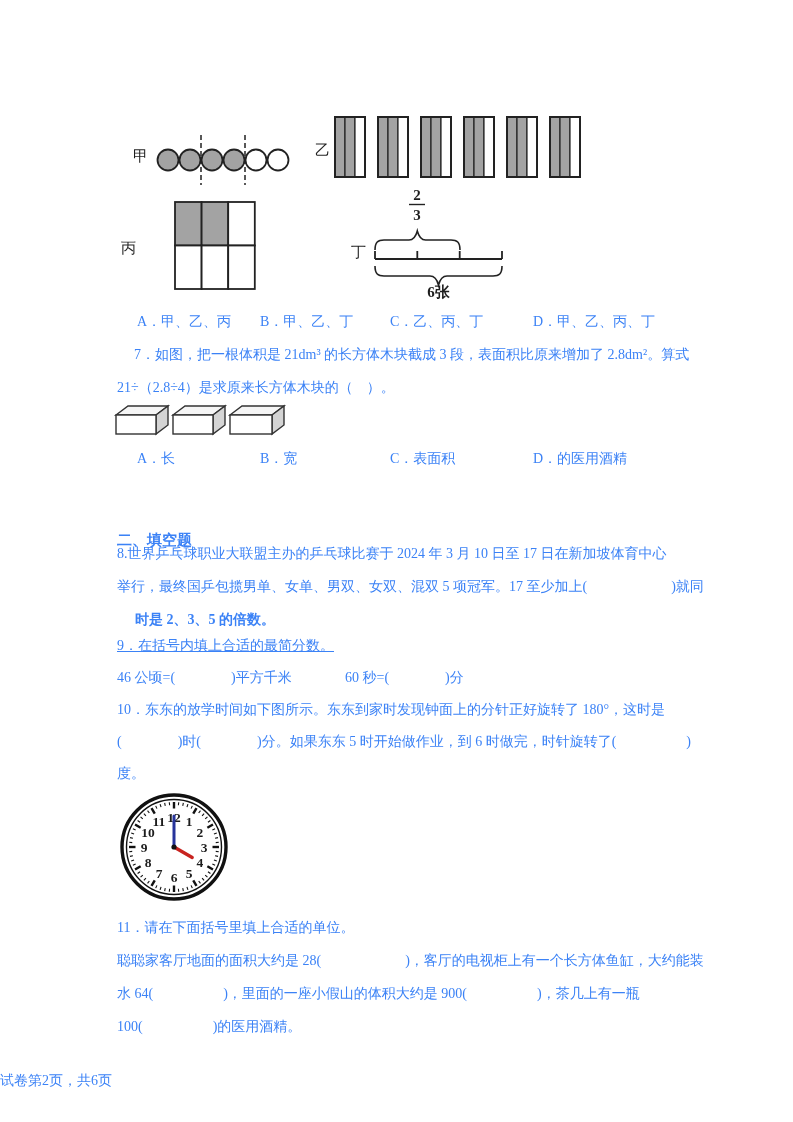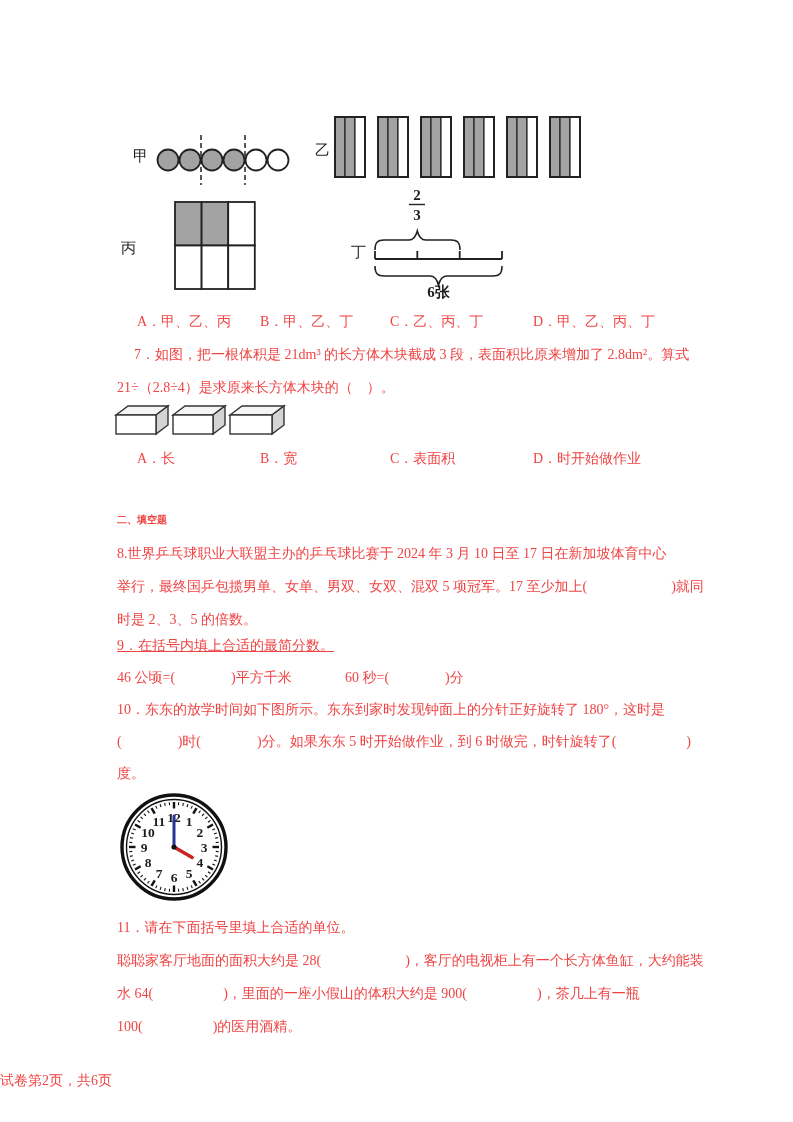--- a/index.html
+++ b/index.html
@@ -1,22 +1,22 @@
 <!DOCTYPE html>
 <html><head>
 <meta charset="utf-8">
 <style>
   html,body{margin:0;padding:0;}
   body{
     width:793px;height:1122px;background:#ffffff;position:relative;overflow:hidden;
     font-family:"Liberation Serif","DejaVu Serif",serif;color:#1d1d1d;
   }
-  .t{position:absolute;font-size:14px;line-height:20px;white-space:pre;color:#ef4444;}
+  .t{position:absolute;font-size:14px;line-height:20px;white-space:pre;color:#3b82f6;}
   .lbl{position:absolute;font-size:15px;color:#1d1d1d;}
-  .bold{font-weight:bold;font-size:10px;}
+  .bold{font-weight:bold;font-size:15px;margin-top:20px;}
   svg{position:absolute;overflow:visible;}
   svg text{font-family:"Liberation Serif","DejaVu Serif",serif;fill:#1d1d1d;}
 
   #jia-label{left:133px;top:147px;}
   #jia-svg{left:156px;top:132px;width:140px;height:54px;}
   #yi-label{left:315px;top:141px;}
   #yi-svg{left:334px;top:115px;width:250px;height:64px;}
   #bing-label{left:121px;top:239px;}
   #bing-svg{left:174px;top:201px;width:82px;height:90px;}
   #ding-label{left:351px;top:243px;}
@@ -25,21 +25,21 @@
 
   #opt6-a{left:137px;top:312px;} #opt6-b{left:260px;top:312px;}
   #opt6-c{left:390px;top:312px;} #opt6-d{left:533px;top:312px;}
 
   #q7-l1{left:134px;top:345px;} #q7-l2{left:117px;top:378px;}
   #cuboids-svg{left:110px;top:401px;width:180px;height:44px;}
   #opt7-a{left:137px;top:449px;} #opt7-b{left:260px;top:449px;}
   #opt7-c{left:390px;top:449px;} #opt7-d{left:533px;top:449px;}
 
   #sec2-title{left:117px;top:510px;}
-  #q8-l1{left:117px;top:544px;} #q8-l2{left:117px;top:577px;} #q8-l3{left:117px;top:610px;}
+  #q8-l1{left:117px;top:544px;} #q8-l2{left:117px;top:577px;} #q8-l3{left:135px;top:610px;font-weight:bold;}
   #q9-l1{left:117px;top:636px;text-decoration:underline;}
   #q9-p1{left:117px;top:668px;} #q9-p2{left:345px;top:668px;}
   #q10-l1{left:117px;top:700px;} #q10-l2{left:117px;top:732px;} #q10-l3{left:117px;top:764px;}
   #clock-svg{left:119px;top:789px;width:110px;height:114px;}
   #q11-l1{left:117px;top:918px;} #q11-l2{left:117px;top:951px;}
   #q11-l3{left:117px;top:984px;} #q11-l4{left:117px;top:1017px;}
   #footer{left:0;top:1071px;width:793px;text-align:left;font-size:14px;}
 </style>
 </head>
 <body>
@@ -131,21 +131,21 @@
   <g stroke="#333" stroke-width="1.4">
     <polygon points="120,14 132,5 174,5 162,14" fill="#f5f5f5"></polygon>
     <polygon points="162,14 174,5 174,24 162,33" fill="#d4d4d4"></polygon>
     <rect x="120" y="14" width="42" height="19" fill="#ffffff"></rect>
   </g>
 </svg>
 
 <span class="t" id="opt7-a">A．长</span>
 <span class="t" id="opt7-b">B．宽</span>
 <span class="t" id="opt7-c">C．表面积</span>
-<span class="t" id="opt7-d">D．时开始做作业</span>
+<span class="t" id="opt7-d">D．的医用酒精</span>
 
 <div class="t bold" id="sec2-title">二、填空题</div>
 
 <div class="t" id="q8-l1">8.世界乒乓球职业大联盟主办的乒乓球比赛于 2024 年 3 月 10 日至 17 日在新加坡体育中心</div>
 <div class="t" id="q8-l2">举行，最终国乒包揽男单、女单、男双、女双、混双 5 项冠军。17 至少加上(　　　　　　)就同</div>
 <div class="t" id="q8-l3">时是 2、3、5 的倍数。</div>
 
 <div class="t" id="q9-l1">9．在括号内填上合适的最简分数。</div>
 <span class="t" id="q9-p1">46 公顷=(　　　　)平方千米</span>
 <span class="t" id="q9-p2">60 秒=(　　　　)分</span>

